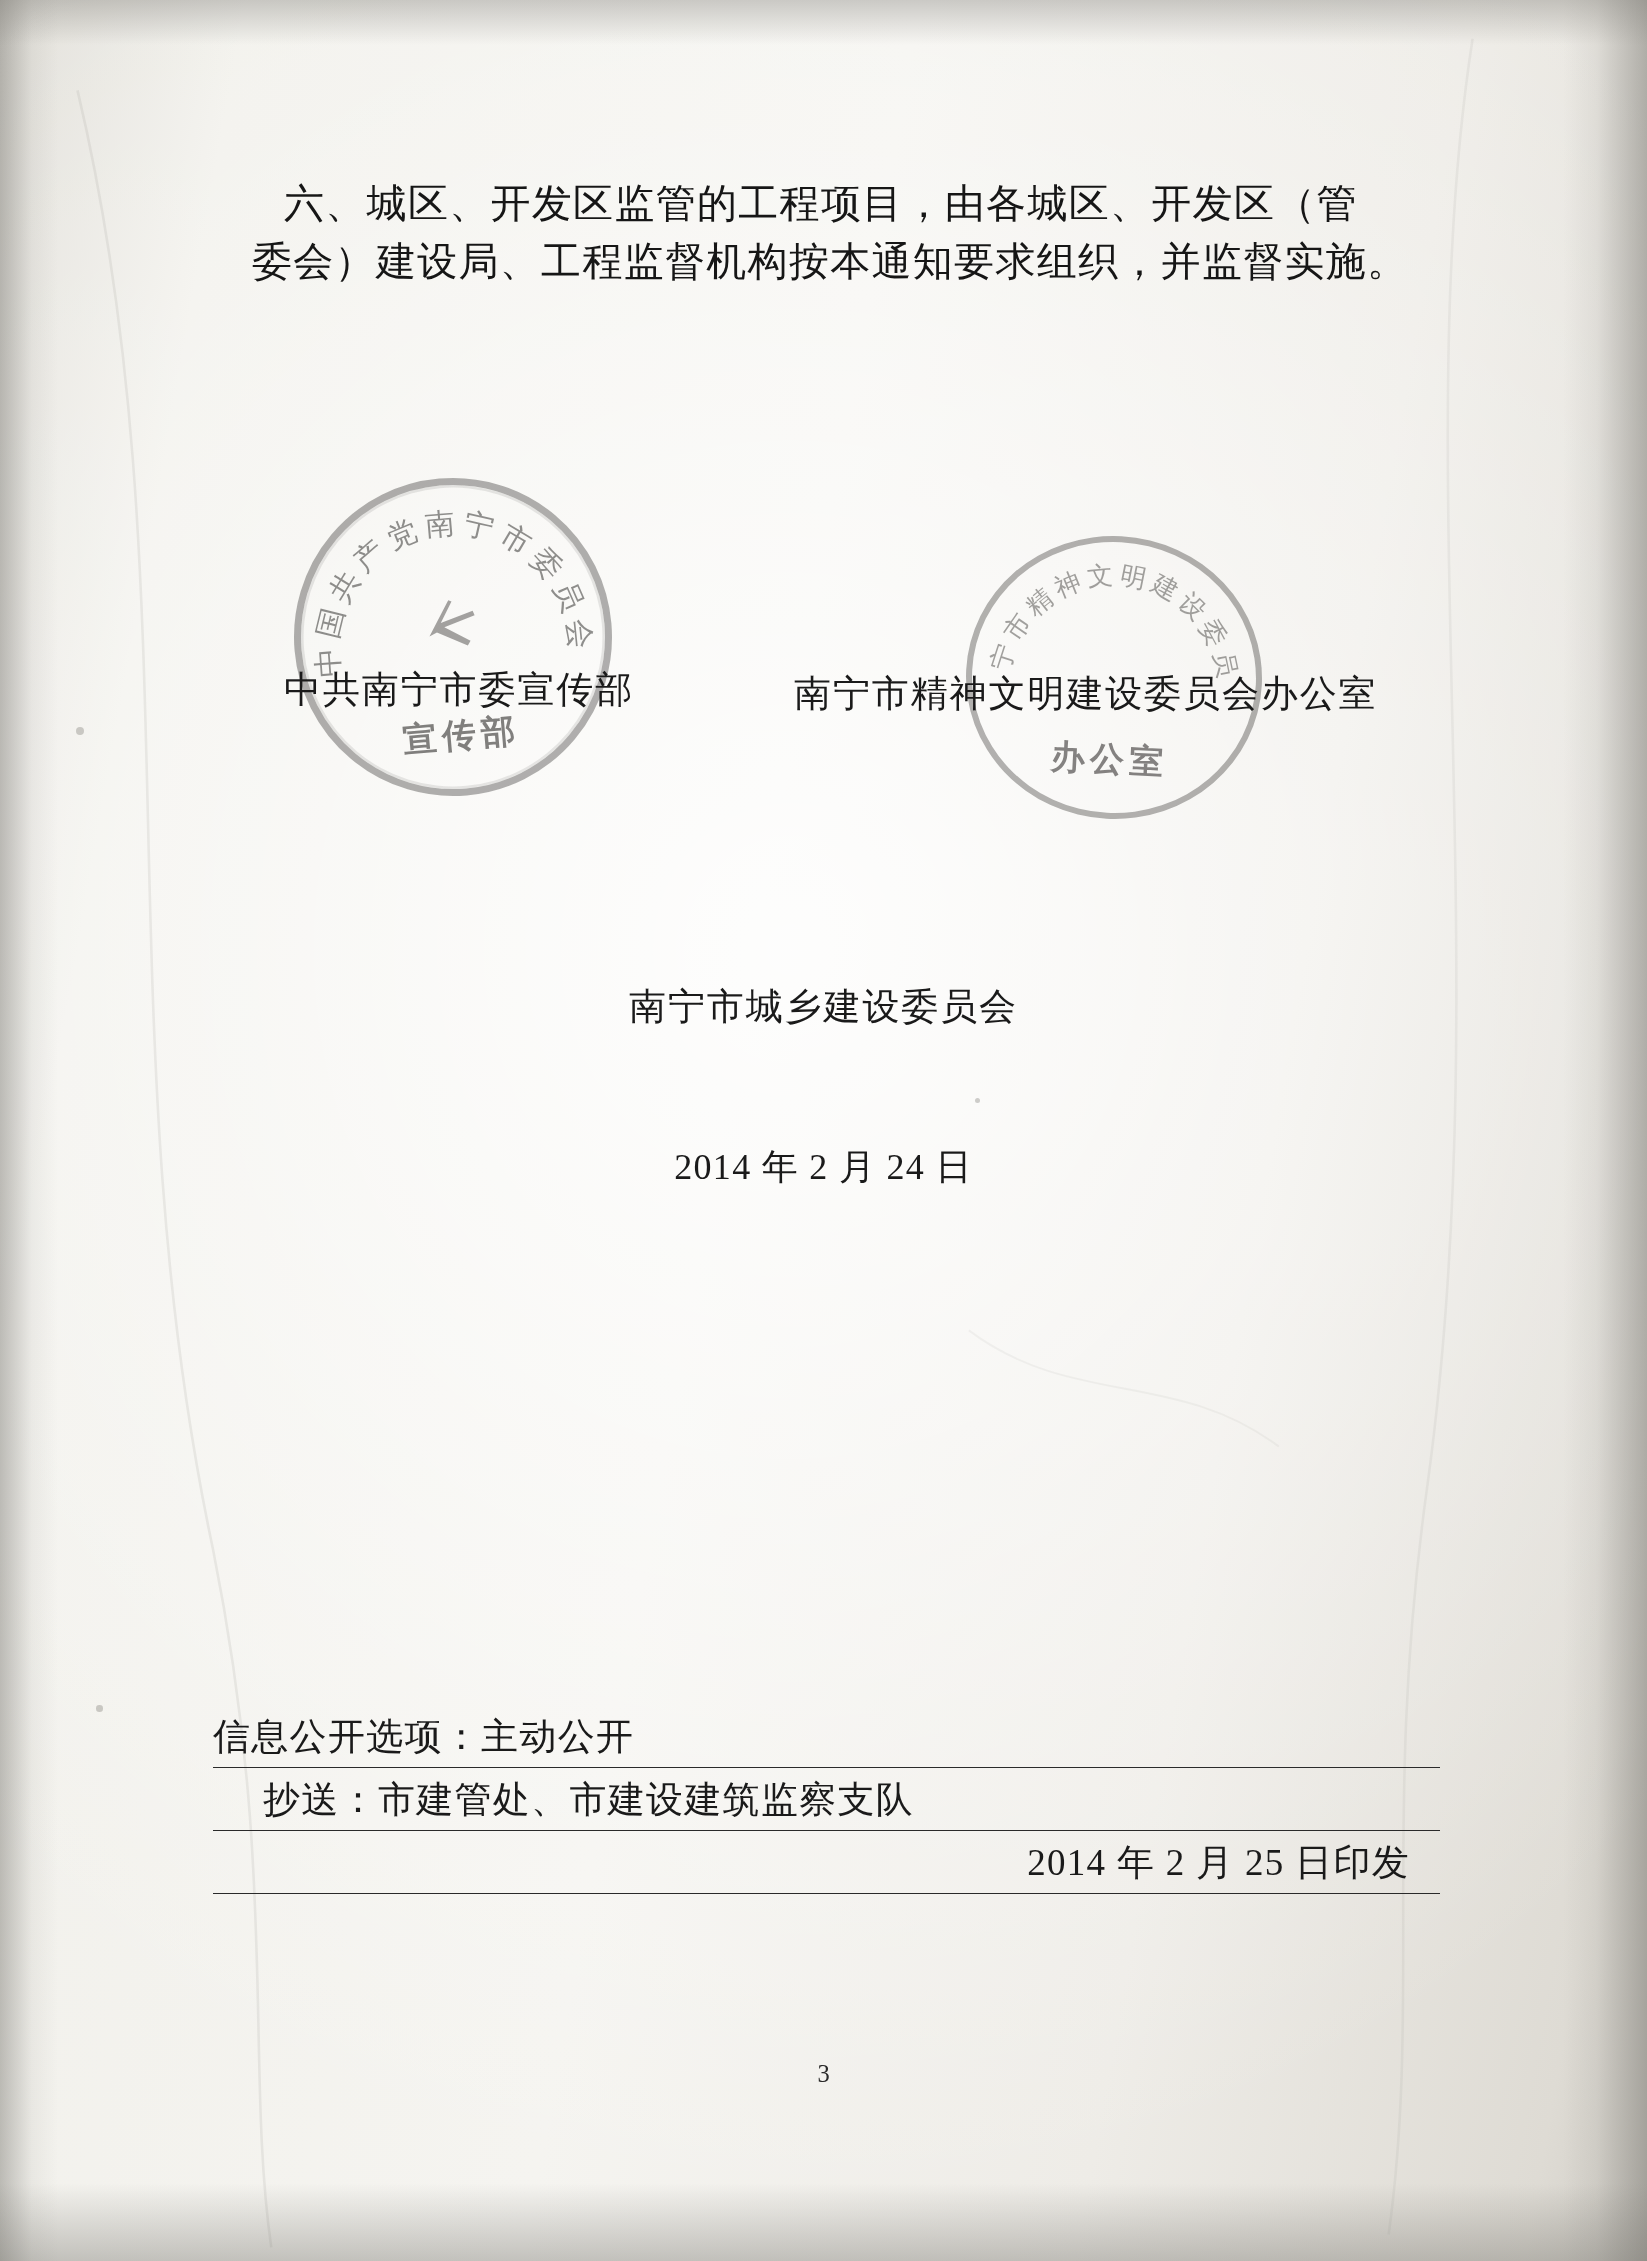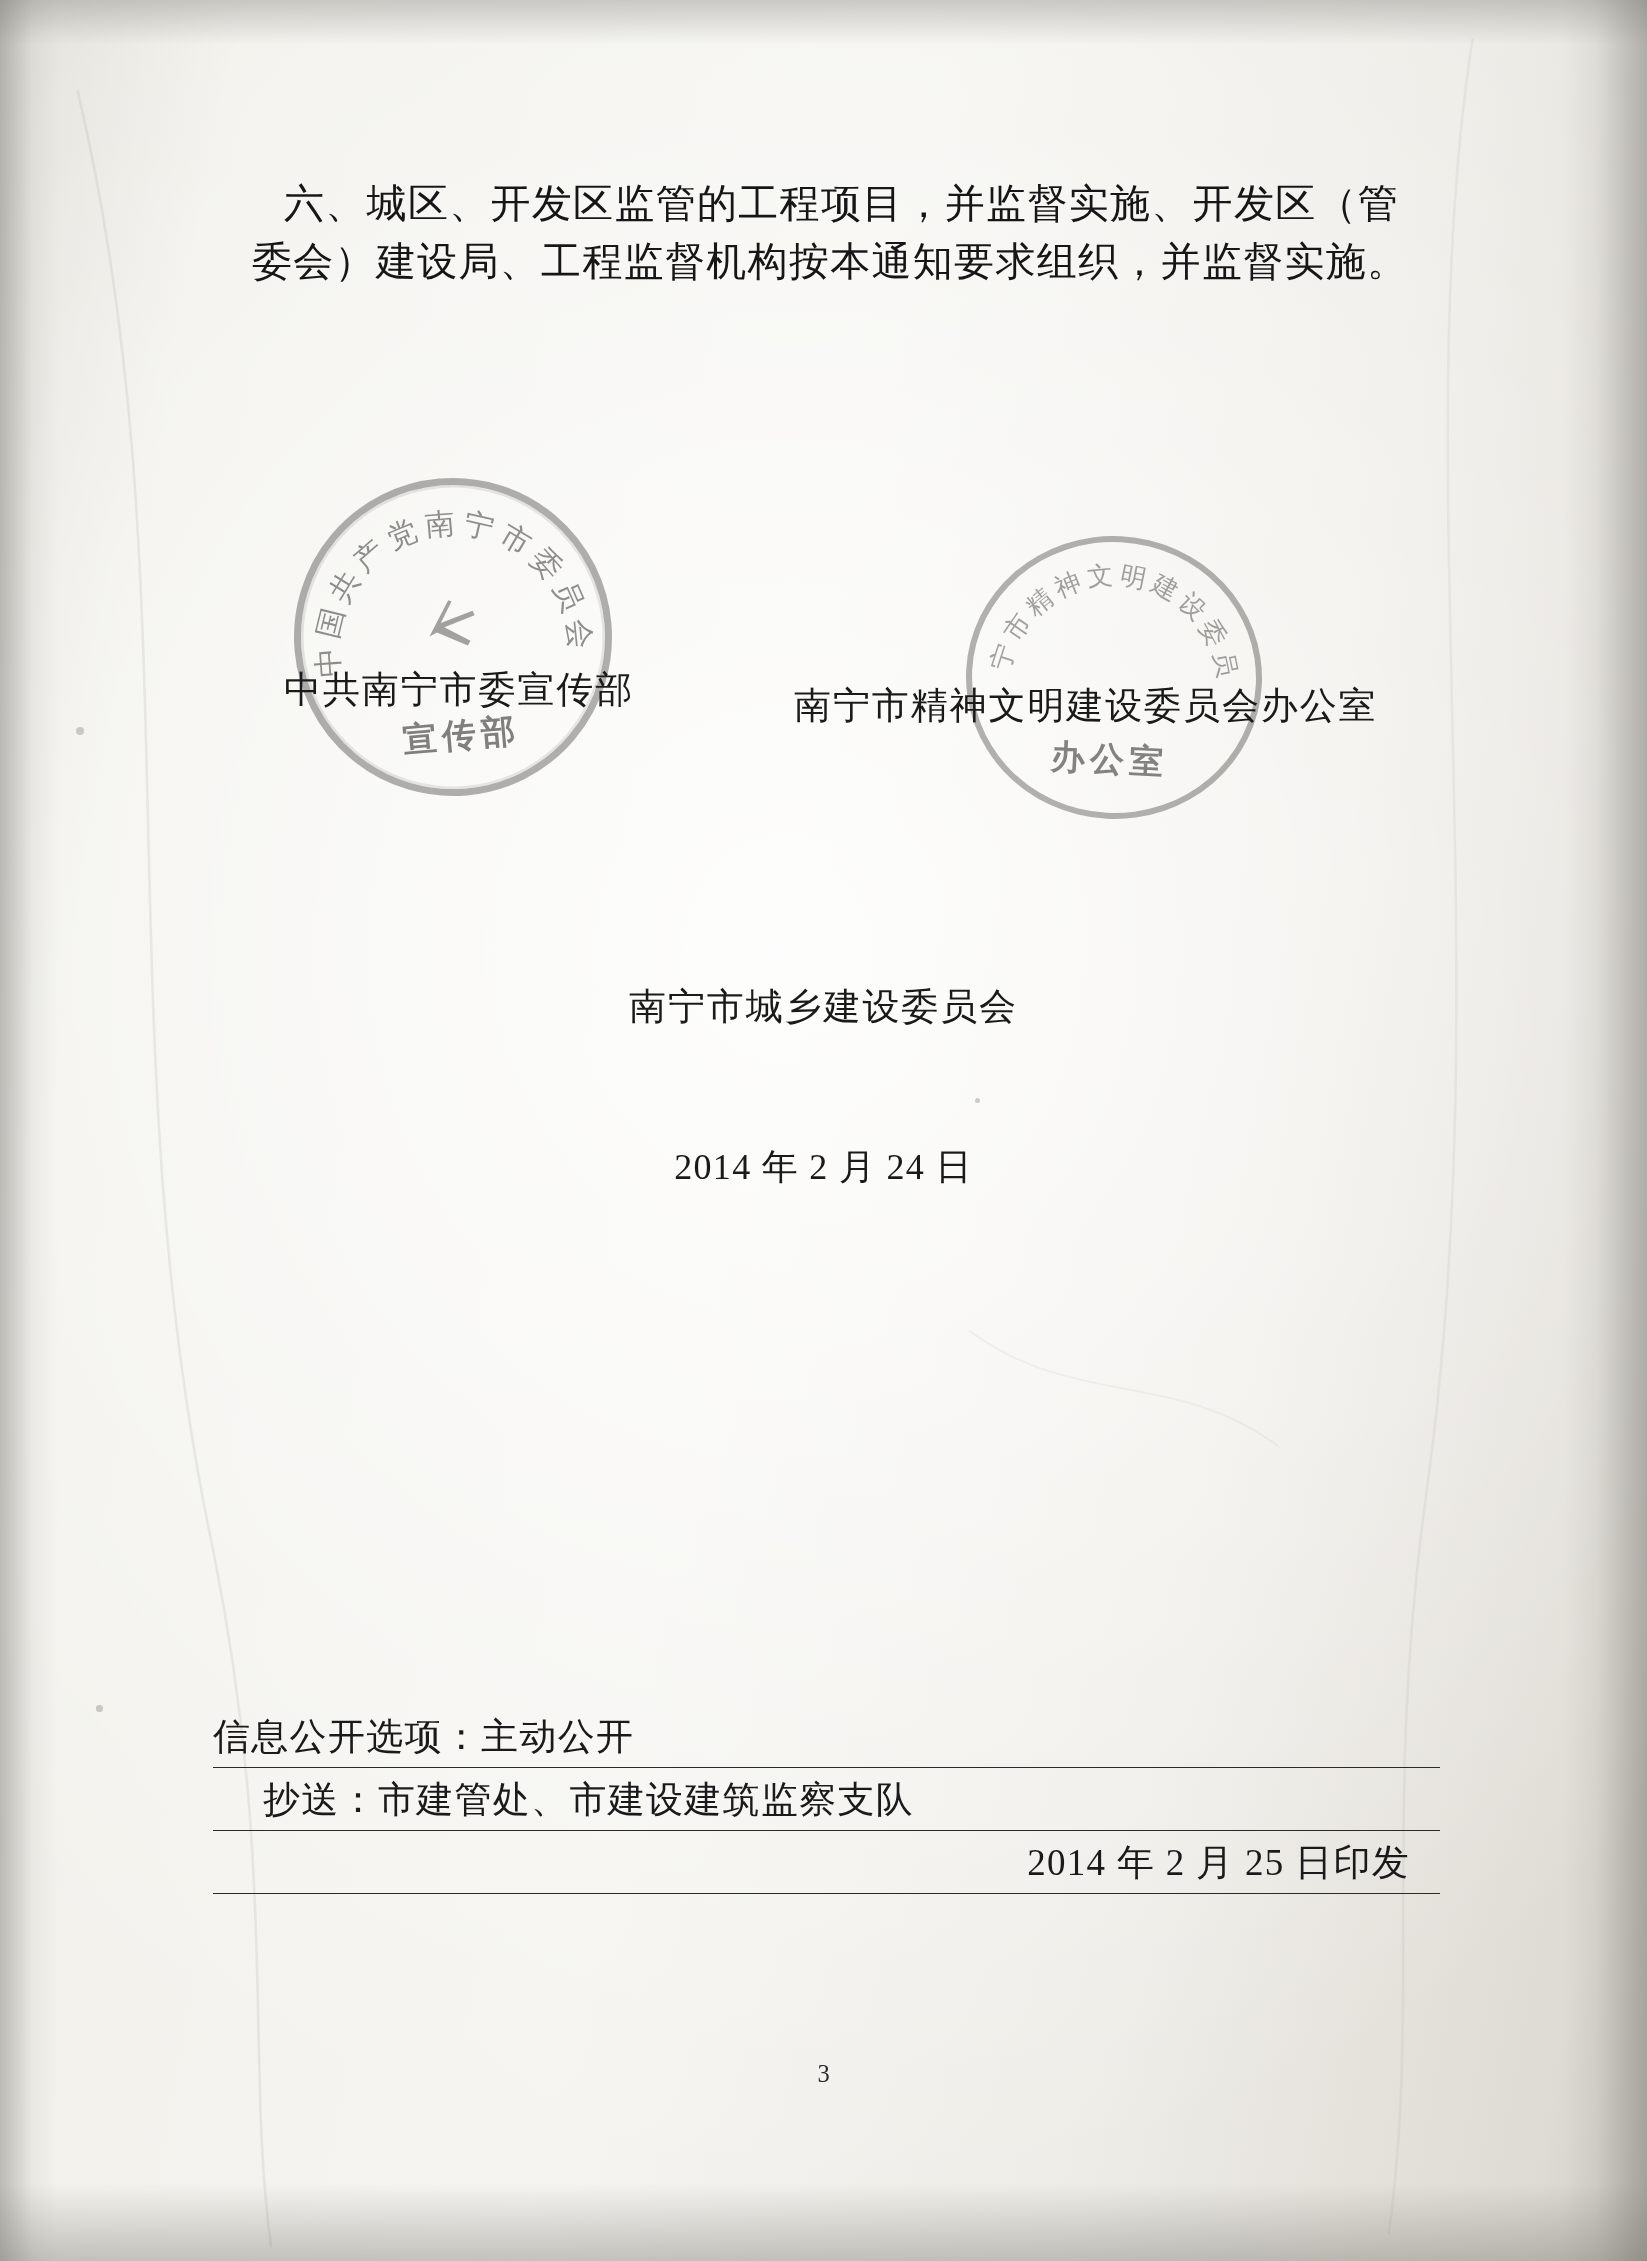--- a/index.html
+++ b/index.html
@@ -87,21 +87,21 @@
     position: absolute;
     left: 284px;
     top: 0;
     font-size: 37px;
     letter-spacing: 1.9px;
     white-space: nowrap;
   }
   .sig-right {
     position: absolute;
     left: 794px;
-    top: 16px;
+    top: 4px;
     font-size: 37px;
     letter-spacing: 1.9px;
     white-space: nowrap;
   }
   .sig-center {
     position: absolute;
     top: 982px;
     left: 0;
     width: 1647px;
     text-align: center;
@@ -228,21 +228,21 @@
     <path d="M1500 2060 C 1660 2180, 1820 2120, 1980 2240" stroke="rgba(160,158,152,0.30)" stroke-width="3" fill="none"></path>
   </svg>
 
   <div class="speck" style="left:76px;top:727px;width:7.8px;height:7.8px;"></div>
   <div class="speck" style="left:96px;top:1705px;width:6.5px;height:6.5px;"></div>
   <div class="speck" style="left:975px;top:1098px;width:5.2px;height:5.2px;"></div>
 
   <div class="content">
 
     <div class="para">
-      <span class="l1">六、城区、开发区监管的工程项目，并监督实施、开发区（管</span>
+      <span class="l1">六、城区、开发区监管的工程项目，由各城区、开发区（管</span>
       <span class="l2">委会）建设局、工程监督机构按本通知要求组织，并监督实施。</span>
     </div>
 
     <div class="seal seal-left">
       <svg class="seal-text-arc" viewBox="0 0 470 470" style="font-size:46px">
         <defs>
           <path id="arcL" d="M 55 255 A 180 180 0 0 1 415 255"></path>
         </defs>
         <text font-size="46" letter-spacing="10" fill="rgba(45,43,41,0.72)">
           <textPath href="#arcL" startOffset="50%" text-anchor="middle">中国共产党南宁市委员会</textPath>

